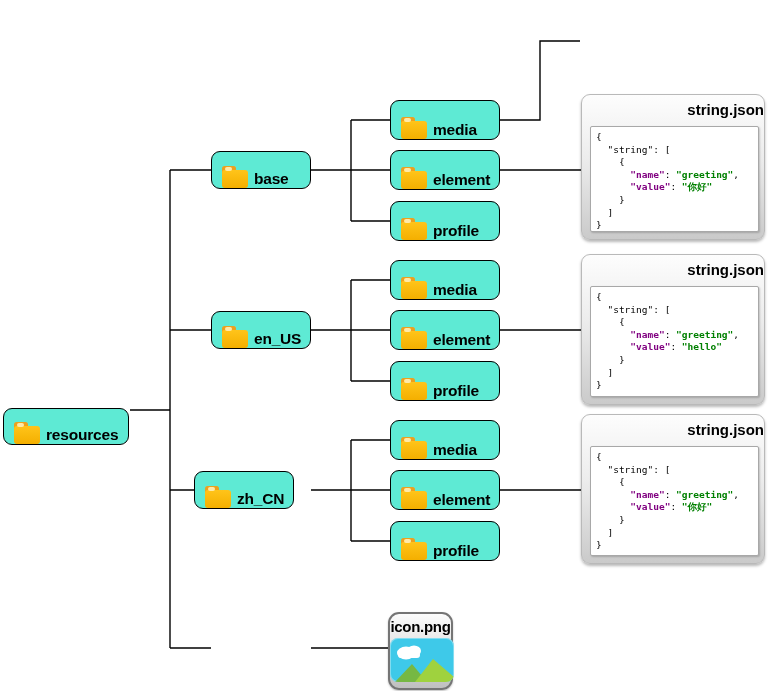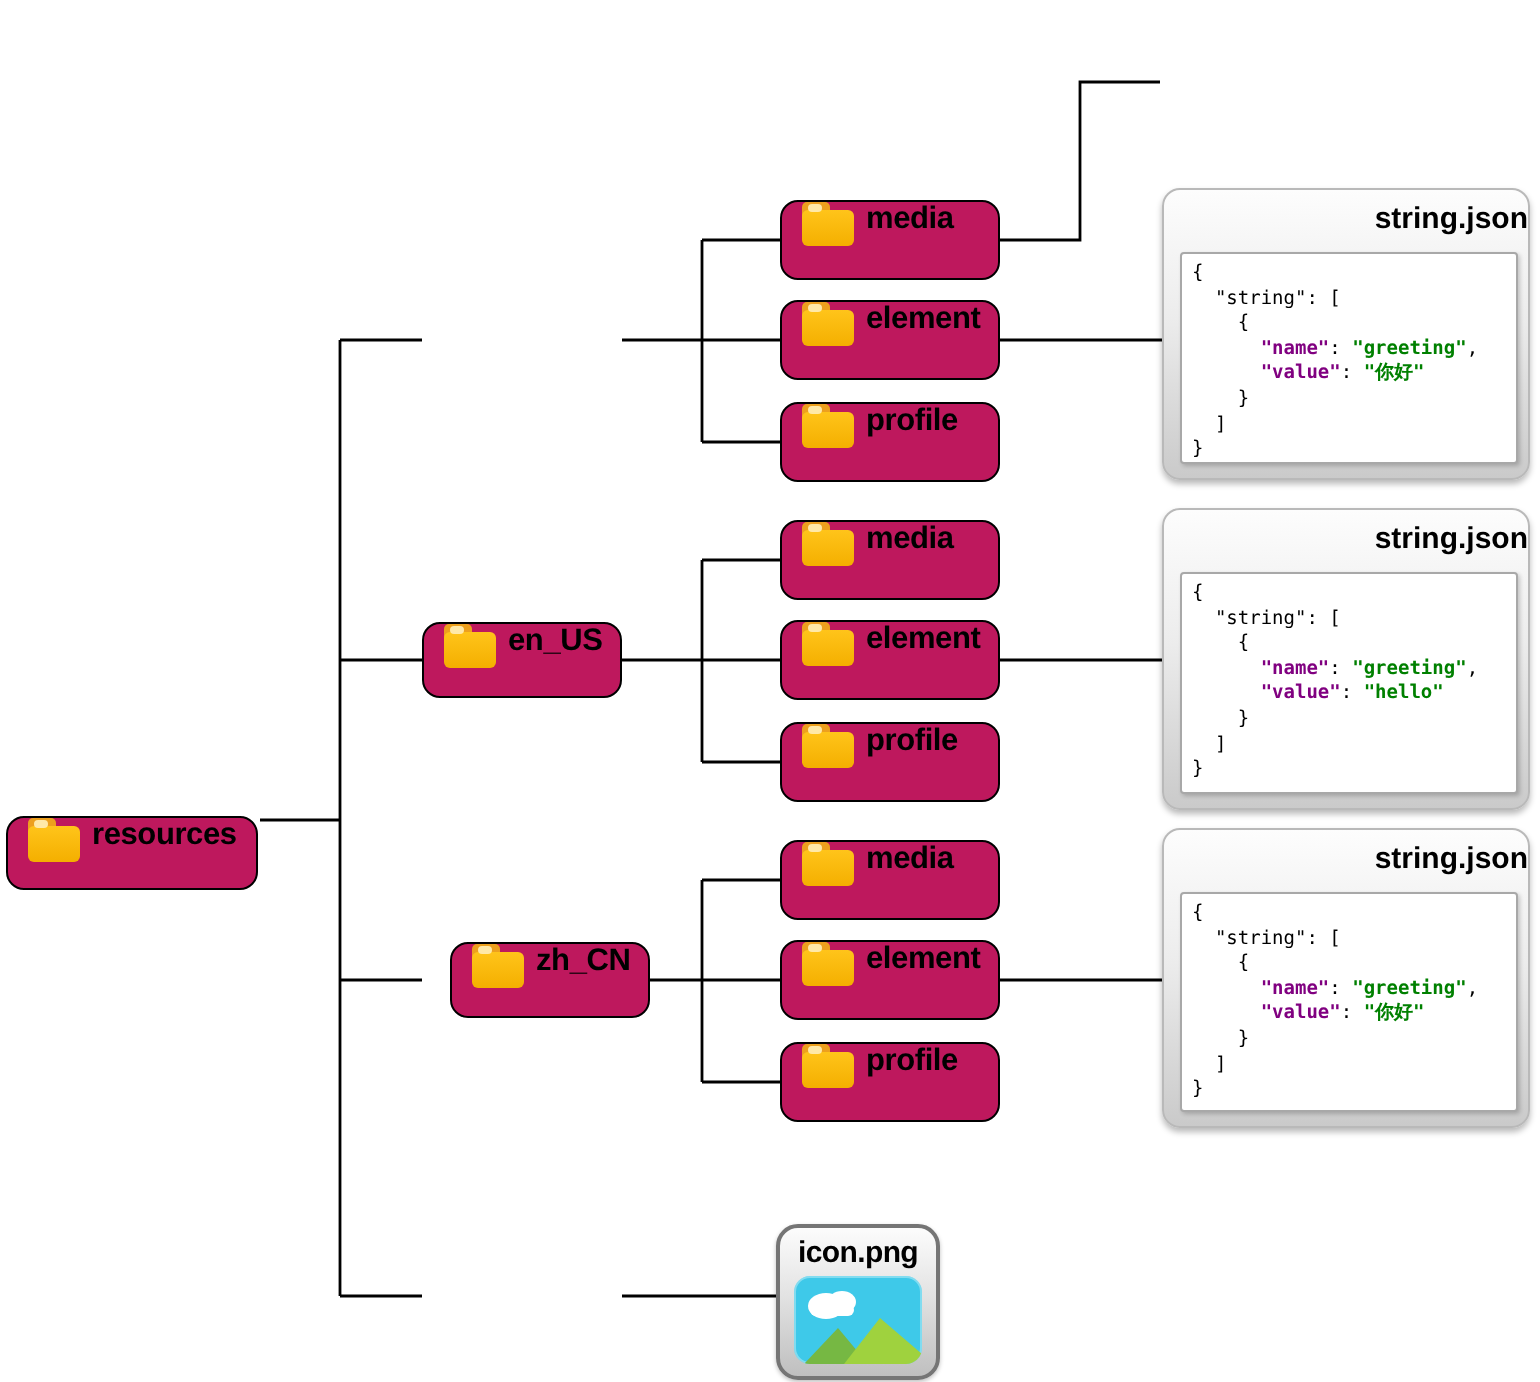--- a/index.html
+++ b/index.html
@@ -5,22 +5,22 @@
   html,body { margin:0; padding:0; background:#fff; }
   .stage {
     position:relative; width:770px; height:691px; overflow:hidden;
     font-family:"Liberation Sans", sans-serif; background:#fff;
   }
   .wires { position:absolute; left:0; top:0; width:770px; height:691px; }
 
   
   .node {
     position:absolute; box-sizing:border-box;
-    display:flex; align-items:flex-start; gap:6px; padding-left:10px;
-    background:#be185d; border:1.6px solid #000; border-radius:9px;
+    display:flex; align-items:flex-end; gap:6px; padding-left:10px;
+    background:#5eead4; border:1.6px solid #000; border-radius:9px;
   }
   .nlabel { font-weight:bold; font-size:15.5px; color:#000; white-space:nowrap; letter-spacing:-0.2px; }
 
   
   .ficon { position:relative; width:26px; height:22px; flex:0 0 26px; }
   .ficon::before { 
     content:""; position:absolute; left:0; top:0; width:14px; height:10px;
     border-radius:2.5px; background:var(--folder-tab,#EDA01E);
   }
   .ficon::after { 
@@ -107,27 +107,33 @@
     <line x1="311" y1="648" x2="388" y2="648"></line>
   </svg>
 
   <div class="node" style="left:3px;top:408px;width:126px;height:37px">
     <span class="ficon">
         <i class="notch"></i>
       </span>
     <span class="nlabel">resources</span>
   </div>
 
+  <div class="node" style="left:211px;top:151px;width:100px;height:38px">
+    <span class="ficon">
+        <i class="notch"></i>
+      </span>
+    <span class="nlabel">base</span>
+  </div>
   <div class="node" style="left:211px;top:311px;width:100px;height:38px">
     <span class="ficon">
         <i class="notch"></i>
       </span>
     <span class="nlabel">en_US</span>
   </div>
-  <div class="node" style="left:225px;top:471px;width:100px;height:38px">
+  <div class="node" style="left:194px;top:471px;width:100px;height:38px">
     <span class="ficon">
         <i class="notch"></i>
       </span>
     <span class="nlabel">zh_CN</span>
   </div>
 
   <div class="node" style="left:390px;top:100px;width:110px;height:40px">
     <span class="ficon">
         <i class="notch"></i>
       </span>
@@ -178,21 +184,21 @@
     <span class="nlabel">element</span>
   </div>
   <div class="node" style="left:390px;top:521px;width:110px;height:40px">
     <span class="ficon">
         <i class="notch"></i>
       </span>
     <span class="nlabel">profile</span>
   </div>
 
 
-  <div class="card" style="left:388px;top:612px;width:82px;height:78px">
+  <div class="card" style="left:388px;top:612px;width:65px;height:78px">
     <div class="card-title">icon.png</div>
     <div class="imgicon">
       <svg viewBox="0 0 64 44" xmlns="http://www.w3.org/2000/svg">
         <ellipse cx="16" cy="15" rx="9" ry="6.5" fill="#ffffff"></ellipse>
         <ellipse cx="24" cy="13" rx="7" ry="5.5" fill="#ffffff"></ellipse>
         <rect x="8" y="14" width="22" height="6" rx="3" fill="#ffffff"></rect>
         <polygon points="5,44 22,26 37,44" style="fill:var(--icon-mountain-dark,#76B843)"></polygon>
         <polygon points="25,44 43,21 64,39 64,44" style="fill:var(--icon-mountain-light,#9FD23E)"></polygon>
       </svg>
     </div>

